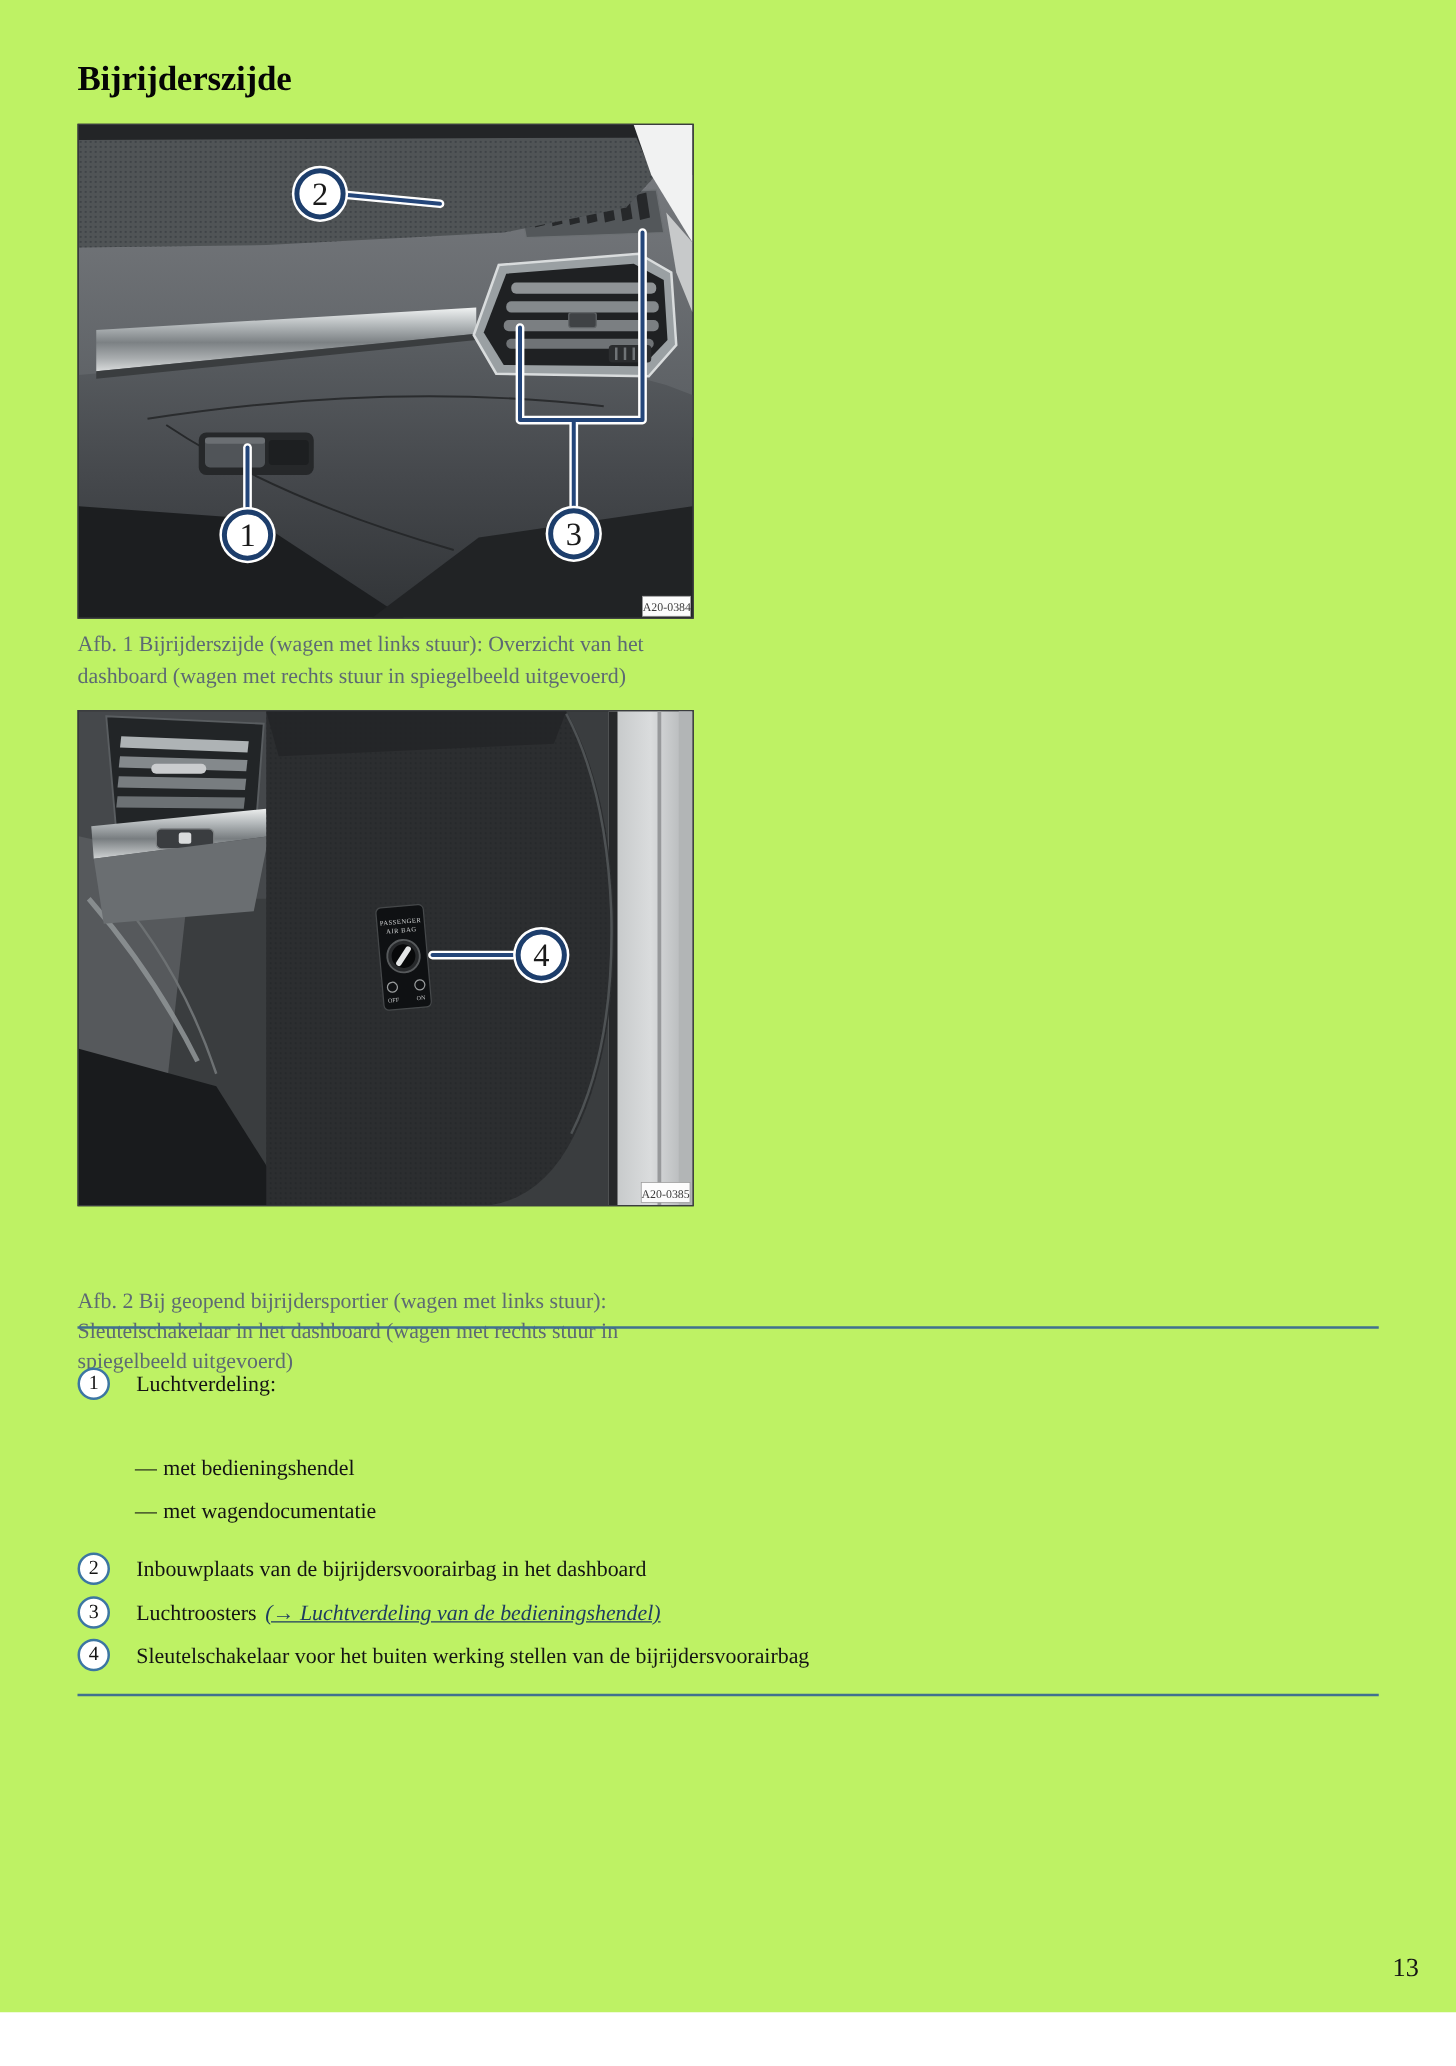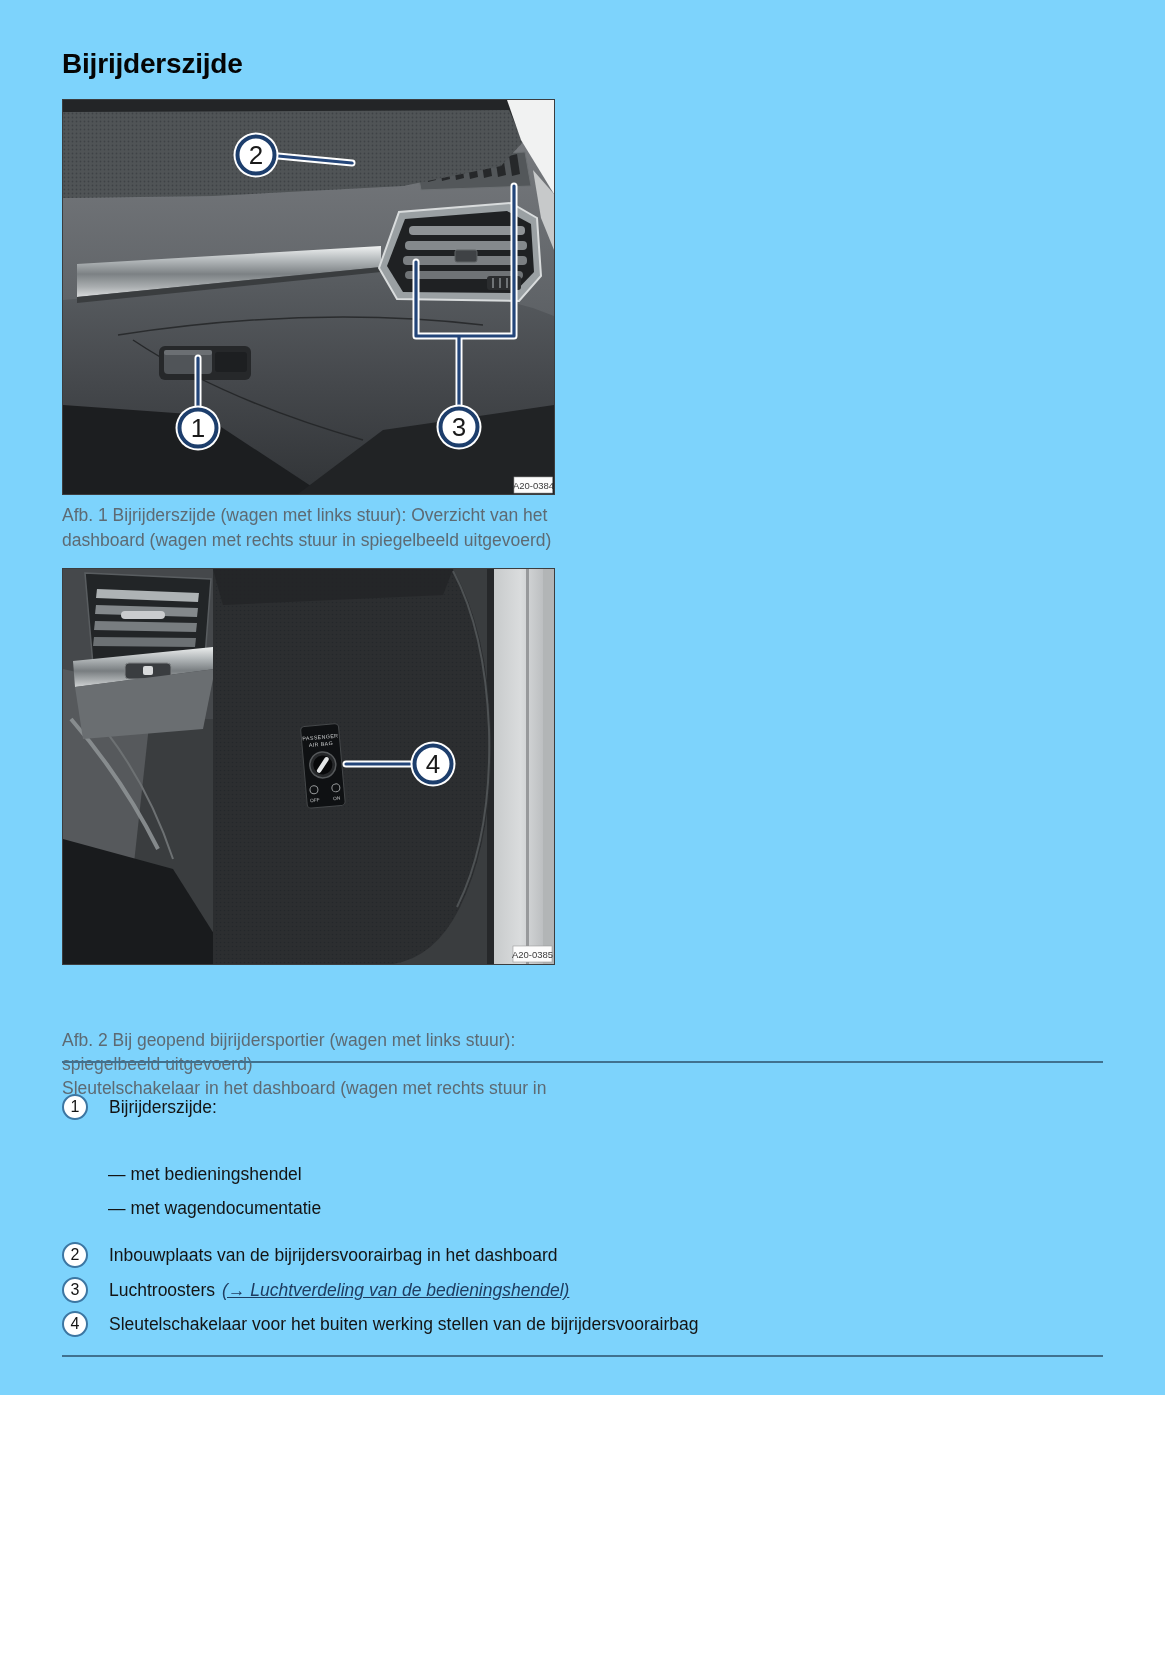--- a/index.html
+++ b/index.html
@@ -1,17 +1,17 @@
 <!DOCTYPE html>
 <html><head>
 <meta charset="utf-8">
 <style>
   html,body{margin:0;padding:0;background:#ffffff;}
-  #page{position:relative;width:1165px;height:1395px;background:#7dd3fc;
-        font-family:Liberation Sans, sans-serif;overflow:hidden;}
+  #page{position:relative;width:1165px;height:1610px;background:#bef264;
+        font-family:Liberation Serif, serif;overflow:hidden;}
   #page-title{position:absolute;left:62px;top:48px;margin:0;font-size:28px;
         font-weight:700;color:#050505;letter-spacing:-0.2px;}
   .photo{position:absolute;left:62px;width:491px;background:#2e3032;border:1px solid #3b3d3f;}
   #figure1{top:99px;height:394px;}
   #figure2{top:568px;height:395px;}
   .caption{position:absolute;left:62px;width:520px;font-size:17.5px;
         line-height:25px;color:#5d6a73;}
   #caption1{top:503px;}
   #caption2{top:984px;line-height:24px;margin-top:44px;}
   .rule{position:absolute;left:62px;width:1041px;height:0;border-top:2px solid #40718F;}
@@ -216,29 +216,29 @@
 
       <g>
         <rect x="450" y="377" width="39" height="16" fill="#fcfcfc" stroke="#9a9a9a" stroke-width="0.6"></rect>
         <text x="469.5" y="389" font-size="9.5" fill="#3a3a3a" text-anchor="middle">A20-0385</text>
       </g>
     </svg>
   </div>
 
   <div class="caption" id="caption2">
     <div>Afb. 2 Bij geopend bijrijdersportier (wagen met links stuur):</div>
+    <div>Sleutelschakelaar in het dashboard (wagen met rechts stuur in</div>
     <div>spiegelbeeld uitgevoerd)</div>
-    <div>Sleutelschakelaar in het dashboard (wagen met rechts stuur in</div>
   </div>
 
   <div class="rule" id="rule-top"></div>
 
   <div class="legend-row" style="top:1094px">
     <span class="num-badge">1</span>
-    <span class="row-text">Bijrijderszijde:</span>
+    <span class="row-text">Luchtverdeling:</span>
   </div>
   <div class="legend-sub" style="top:1164px">
     <span class="dash">—</span><span>met bedieningshendel</span>
   </div>
   <div class="legend-sub" style="top:1198px">
     <span class="dash">—</span><span>met wagendocumentatie</span>
   </div>
 
   <div class="legend-row" style="top:1242px">
     <span class="num-badge">2</span>

